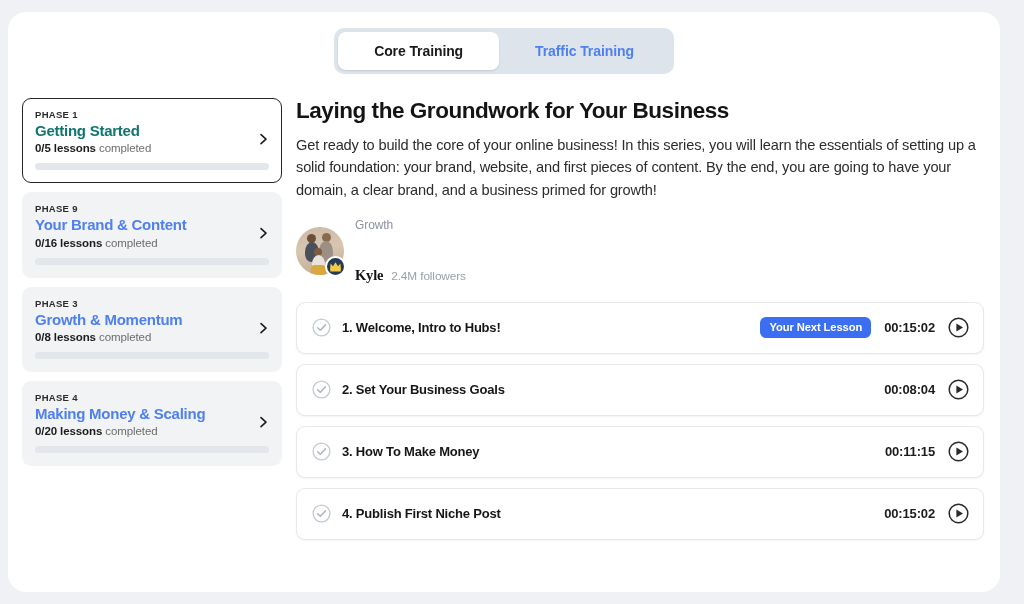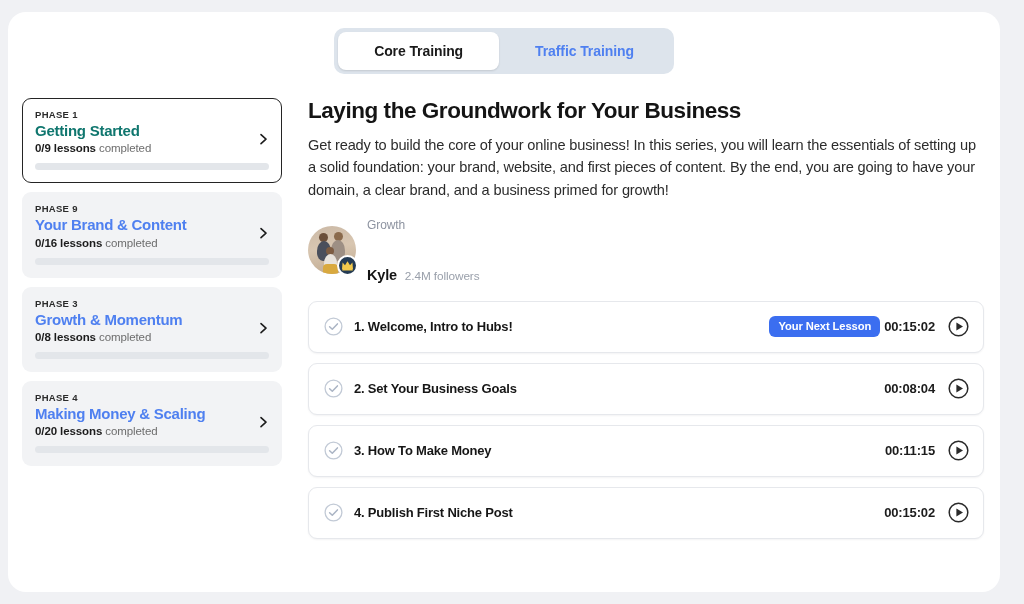--- a/index.html
+++ b/index.html
@@ -72,21 +72,20 @@
   }
 
   
   .content {
     position: absolute;
     left: 0;
     top: 86px;
     width: 992px;
     display: flex;
     padding: 0 16px 0 14px;
-    gap: 12px;
   }
 
   
   .sidebar {
     width: 260px;
     flex: 0 0 260px;
     display: flex;
     flex-direction: column;
     gap: 9px;
   }
@@ -236,20 +235,21 @@
   .author-name-row {
     display: flex;
     align-items: baseline;
     gap: 8px;
   }
   .author-name {
     font-size: 14.5px;
     font-weight: bold;
     color: #141414;
     letter-spacing: -0.2px;
+    font-family: Liberation Serif, serif;
   }
   .author-followers {
     font-size: 11.8px;
     color: #9aa0ab;
     letter-spacing: -0.1px;
     margin-top: 36px;
   }
 
   
   .lessons {
@@ -291,21 +291,21 @@
   }
 
   .next-badge {
     background: #3b6ef0;
     color: #ffffff;
     font-size: 11.2px;
     font-weight: bold;
     letter-spacing: -0.1px;
     border-radius: 6px;
     padding: 4px 9px 5px 9px;
-    margin-right: 4px;
+    margin-right: 13px;
     white-space: nowrap;
   }
 
   .lesson-time {
     font-size: 13px;
     font-weight: bold;
     color: #1c1c1c;
     letter-spacing: -0.15px;
     margin-right: 12px;
     white-space: nowrap;
@@ -338,21 +338,21 @@
       </div>
     </div>
 
     <div class="content">
 
       <div class="sidebar">
 
         <div class="phase-card active">
           <div class="phase-label">PHASE 1</div>
           <div class="phase-title">Getting Started</div>
-          <div class="phase-meta"><b>0/9 lessons</b><span> completed</span></div>
+          <div class="phase-meta"><b>0/5 lessons</b><span> completed</span></div>
           <div class="progress-track">
             <div class="progress-fill" style="width:0%"></div>
           </div>
           <span class="chevron">
             <svg width="13" height="13" viewBox="0 0 13 13">
                 <path d="M4 2 L9 6.5 L4 11" fill="none" stroke="#1e1e1e" stroke-width="1.6" stroke-linecap="round" stroke-linejoin="round"></path>
               </svg>
           </span>
         </div>
 

